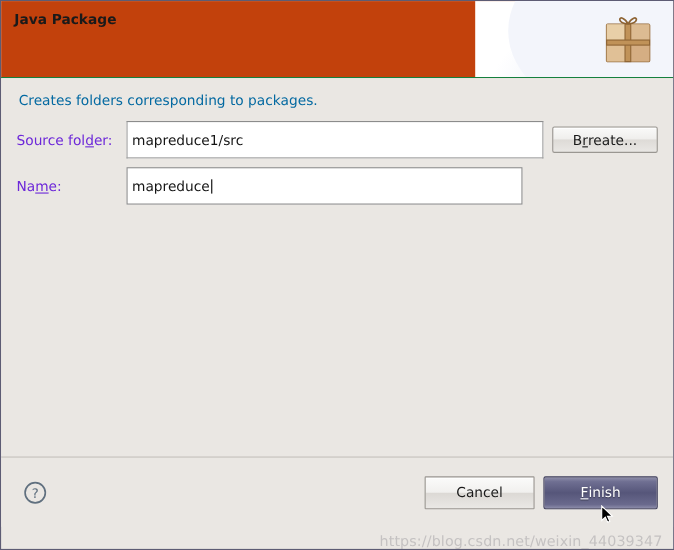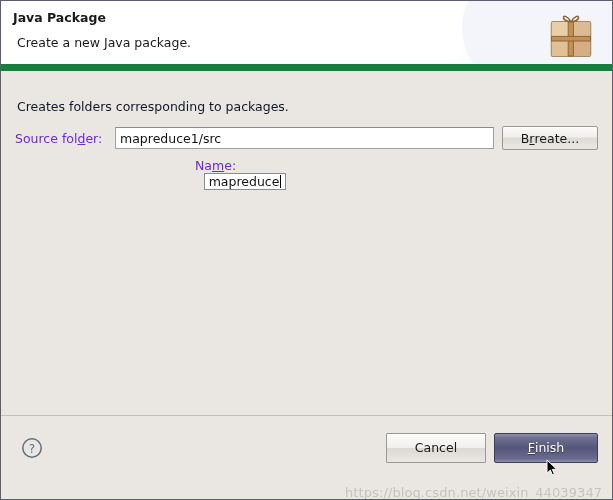--- a/index.html
+++ b/index.html
@@ -80,22 +80,22 @@
     line-height: 1;
     border-left: 1px solid #6f6f8c;
     text-shadow: 0 1px 1px rgba(0,0,0,0.5);
   }
   .tb-btn svg { display: block; }
 
   
   .banner {
     position: relative;
     height: 70px;
-    background: #ffffff;
-    border-bottom: 7px solid #15803d;
+    background: #c2410c;
+    border-bottom: 1px solid #15803d;
     box-sizing: border-box;
     overflow: hidden;
   }
   .banner-swoosh {
     position: absolute;
     right: 0;
     top: 0;
     width: 180px;
     height: 70px;
     background:
@@ -137,37 +137,37 @@
   
   .body-area {
     position: relative;
     height: 344px;
     background: #eae7e3;
     box-sizing: border-box;
     padding: 12px 14px 0 14px;
   }
   .desc {
     font-size: 12.5px;
-    color: #0f172a;
-    margin: 16px 0 12px 2px;
+    color: #0369a1;
+    margin: 0 0 12px 2px;
   }
   .field-row {
     display: flex;
     align-items: center;
     margin-bottom: 8px;
   }
   .field-label {
     width: 100px;
     font-size: 12.5px;
     color: #6d28d9;
     flex: none;
   }
   .txt {
     flex: 1;
-    height: 22px;
+    height: 34px;
     background: #ffffff;
     border: 1px solid #a0a0a0;
     border-top-color: #8c8c8c;
     box-sizing: border-box;
     font-size: 12.5px;
     color: #141414;
     padding: 0 4px;
     display: flex;
     align-items: center;
     font-family: "DejaVu Sans", "Liberation Sans", sans-serif;
@@ -289,21 +289,20 @@
 </style>
 </head>
 <body>
 
 <div class="window">
 
 
   <div class="banner">
     <div class="banner-swoosh"></div>
     <div class="banner-title">Java Package</div>
-    <div class="banner-sub">Create a new Java package.</div>
     <svg class="gift-icon" viewBox="0 0 46 48">
       <path d="M23 9 C20 3, 15 2, 15.5 5 C16 7.6, 20.5 8.6, 23 9 Z" fill="none" stroke="#8f6535" stroke-width="1.6"></path>
       <path d="M23 9 C26 3, 31 2, 30.5 5 C30 7.6, 25.5 8.6, 23 9 Z" fill="none" stroke="#8f6535" stroke-width="1.6"></path>
       <rect x="3.5" y="9" width="39" height="34" rx="1" fill="#d9b284" stroke="#8f6535" stroke-width="1.4"></rect>
       <rect x="3.5" y="9" width="18" height="15" fill="#e8cfa8"></rect>
       <rect x="24" y="9" width="18.5" height="15" fill="#dcbb92"></rect>
       <rect x="3.5" y="27" width="18" height="16" fill="#e0c096"></rect>
       <rect x="24" y="27" width="18.5" height="16" fill="#d5ae83"></rect>
       <rect x="20.2" y="9" width="5.2" height="34" fill="#c09258" stroke="#8f6535" stroke-width="1"></rect>
       <rect x="3.5" y="23.4" width="39" height="4.6" fill="#c09258" stroke="#8f6535" stroke-width="1"></rect>
@@ -318,21 +317,21 @@
       <div class="txt" placeholder="">
           <span>mapreduce1/src</span>
         </div>
       <div class="btn">
           <span>B</span>
           <span class="u">r</span>
           <span>reate...</span>
         </div>
     </div>
 
-    <div class="field-row" style="padding-right:123px;flex-direction:column;">
+    <div class="field-row" style="padding-right:123px;">
       <div class="field-label"><span>Na</span><span class="u">m</span><span>e:</span></div>
       <div class="txt focused" placeholder="">
           <span>mapreduce</span>
           <span class="caret"></span>
         </div>
     </div>
 
   </div>
 
   <div class="footer">

